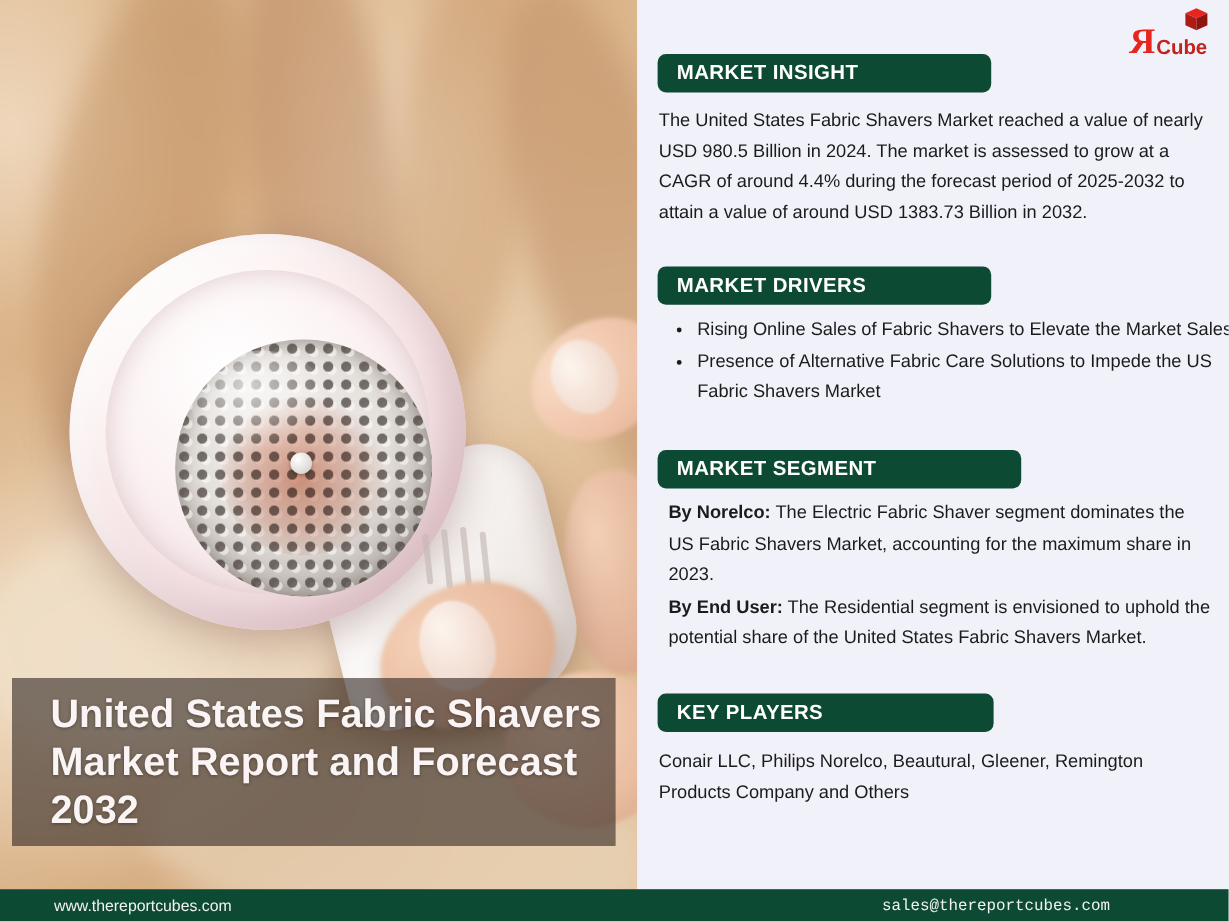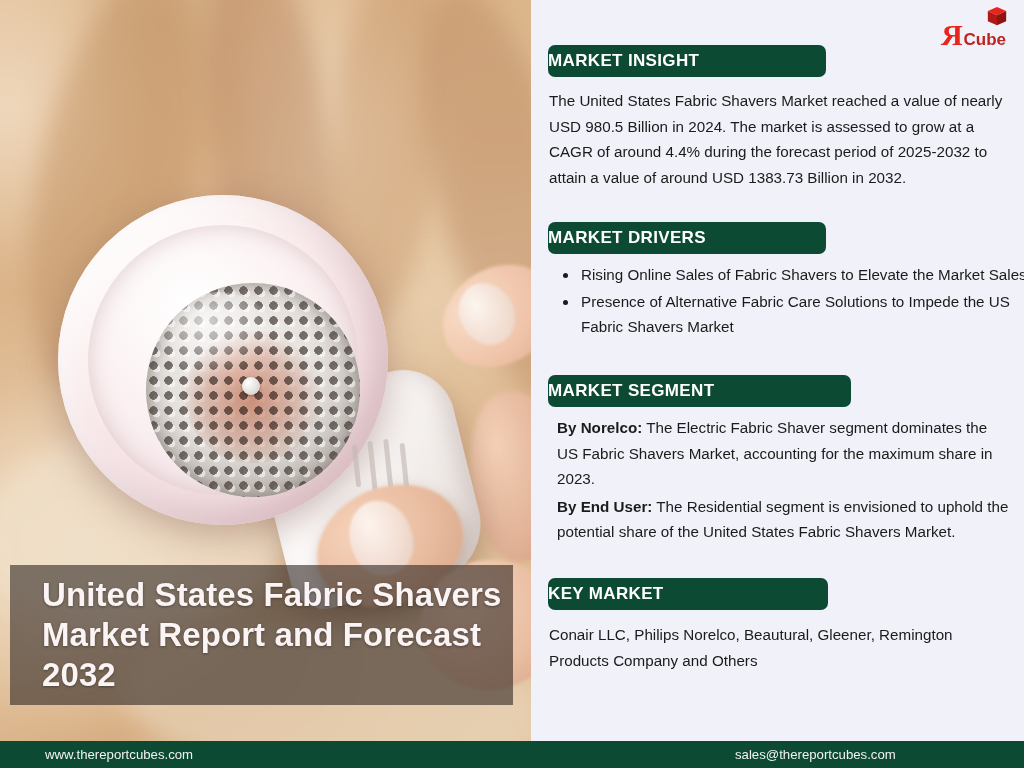--- a/index.html
+++ b/index.html
@@ -163,21 +163,21 @@
   }
   .logo-cube-icon{position:absolute;right:-2px;top:-2px;width:22px;height:22px;}
 
   
   .pill{
     position:absolute;height:32px;background:#0d4a33;border-radius:7px;
     display:flex;align-items:center;
   }
   .pill span{
     color:#ffffff;font-size:17px;font-weight:700;letter-spacing:.35px;
-    padding-left:0;font-family:"Liberation Sans", sans-serif;
+    padding-left:16px;font-family:"Liberation Sans", sans-serif;
   }
   .pill-insight {left:17px;top:45px;width:278px;}
   .pill-drivers {left:17px;top:222px;width:278px;}
   .pill-segment {left:17px;top:375px;width:303px;}
   .pill-players {left:17px;top:578px;width:280px;}
 
   .body-text{
     position:absolute;color:#1b1b1b;font-size:15.2px;line-height:1.68;
     font-family:Liberation Sans, sans-serif;
   }
@@ -198,21 +198,21 @@
   .footer{
     position:absolute;left:0;top:741px;width:1024px;height:27px;
     background:#0c4a33;
   }
   .footer-url{
     position:absolute;left:45px;top:0;height:27px;display:flex;align-items:center;
     color:#f2f2f2;font-size:13.2px;font-family:"Liberation Sans", sans-serif;
   }
   .footer-mail{
     position:absolute;left:735px;top:0;height:27px;display:flex;align-items:center;
-    color:#f2f2f2;font-size:13.2px;font-family:Liberation Sans, sans-serif;
+    color:#f2f2f2;font-size:13.2px;font-family:Liberation Mono, monospace;
   }
 </style>
 </head>
 <body>
 
 <div class="page">
 
   <div class="photo-panel">
     <div class="fabric-bg"></div>
     <div class="fabric-fold ff1"></div>
@@ -280,21 +280,21 @@
 
     <div class="pill pill-segment">
       <span>MARKET SEGMENT</span>
     </div>
     <div class="body-text segment-text">
       <p><b>By Norelco:</b><span> The Electric Fabric Shaver segment dominates the US Fabric Shavers Market, accounting for the maximum share in 2023.</span></p>
       <p><b>By End User:</b><span> The Residential segment is envisioned to uphold the potential share of the United States Fabric Shavers Market.</span></p>
     </div>
 
     <div class="pill pill-players">
-      <span>KEY MARKET</span>
+      <span>KEY PLAYERS</span>
     </div>
     <div class="body-text players-text">Conair LLC, Philips Norelco, Beautural, Gleener, Remington Products Company and Others</div>
 
   </div>
 
   <div class="footer">
     <div class="footer-url">www.thereportcubes.com</div>
     <div class="footer-mail">sales@thereportcubes.com</div>
   </div>
 

